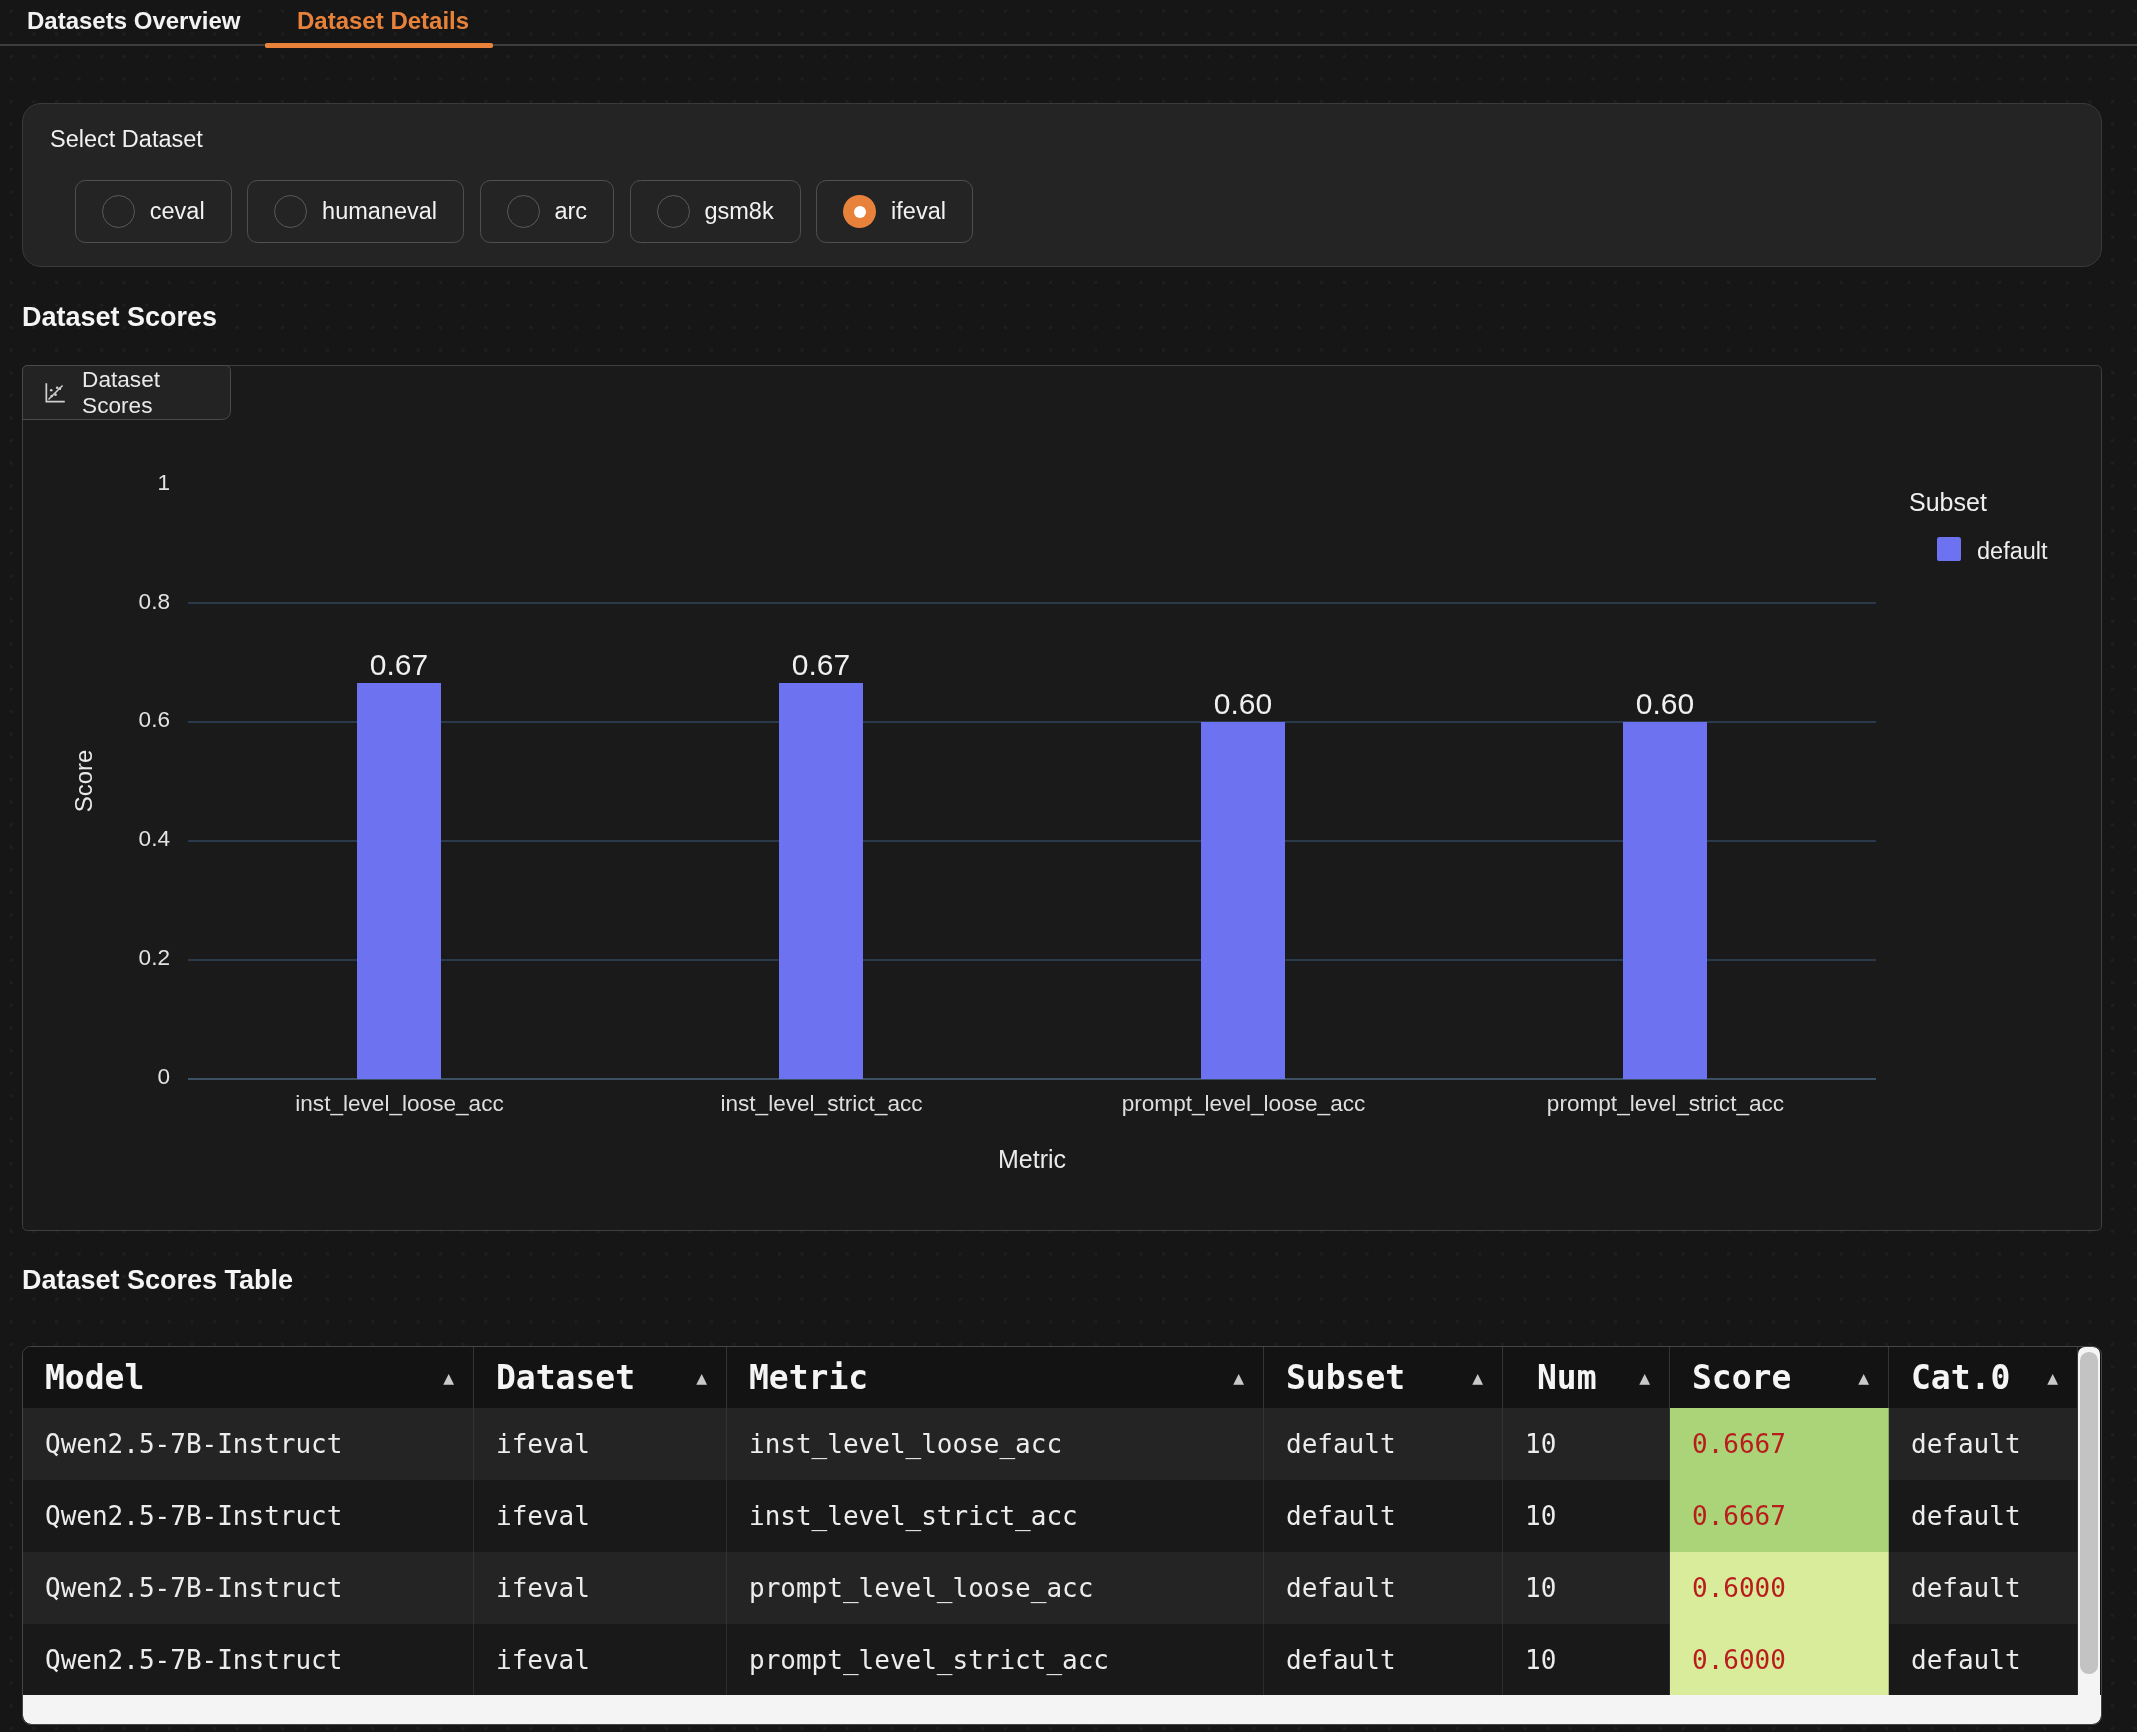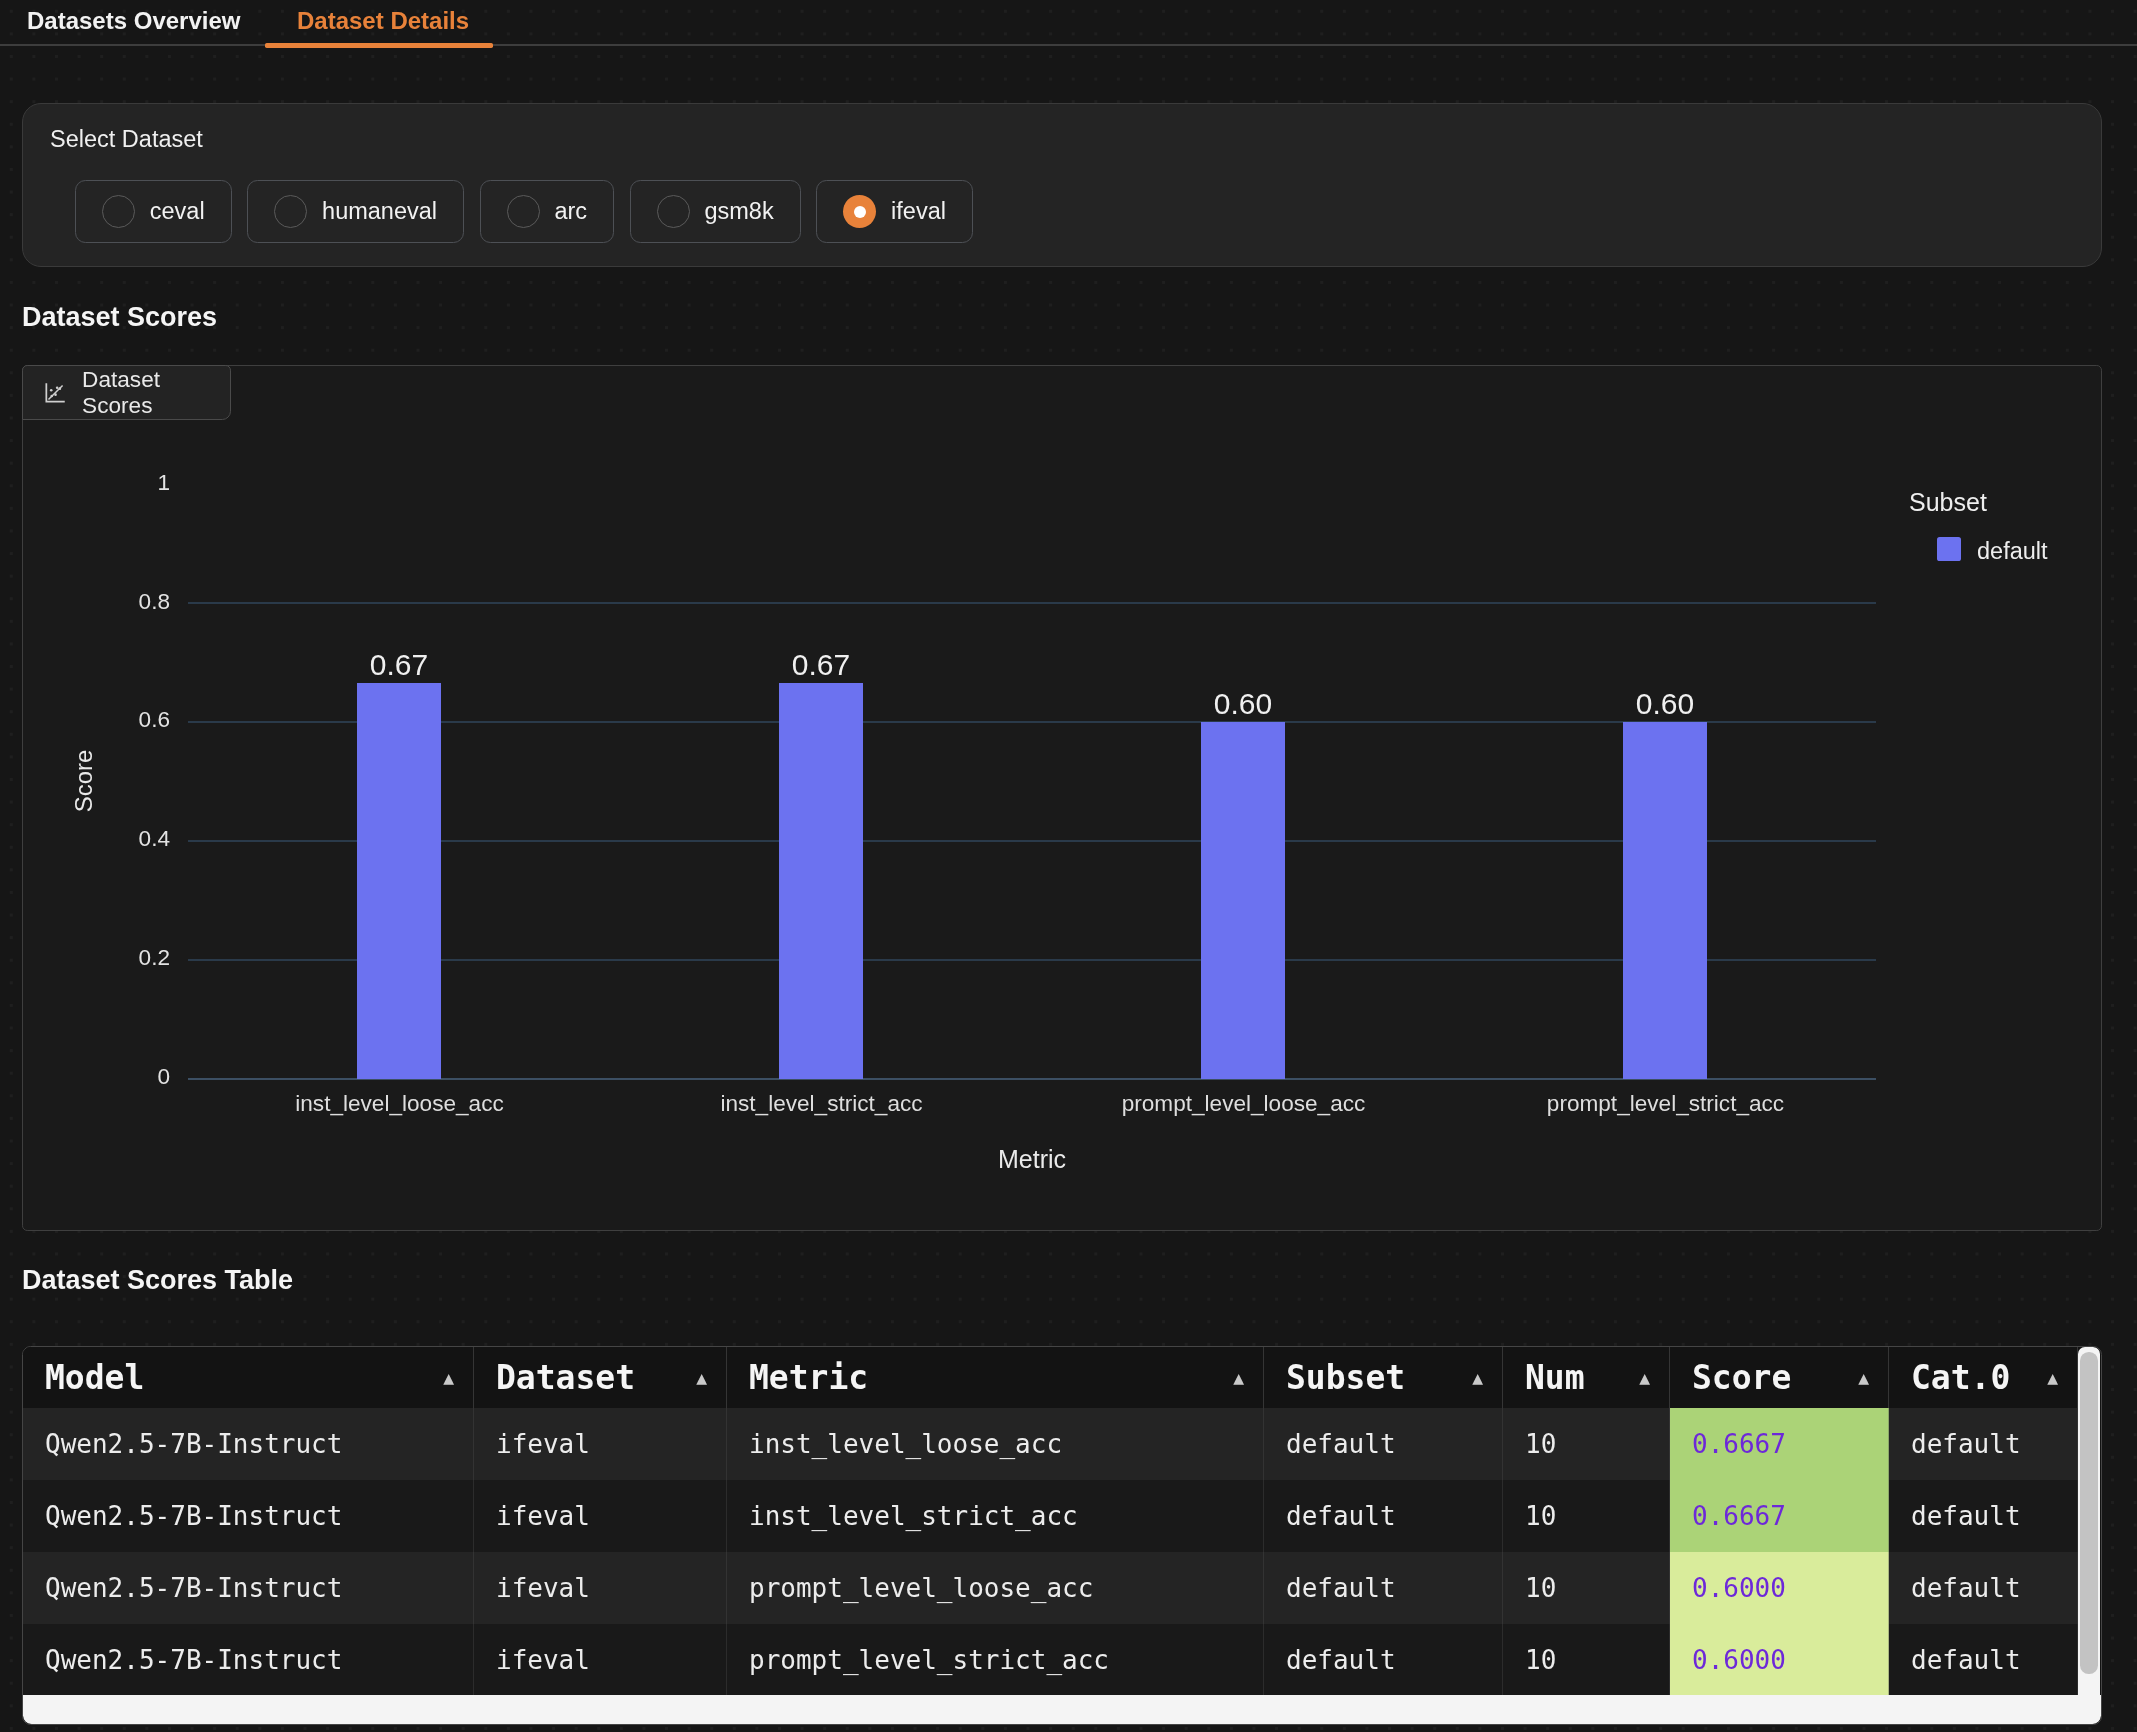--- a/index.html
+++ b/index.html
@@ -75,21 +75,21 @@
   }
   .th-label { font-size:33px; font-weight:700; color:#f5f5f5; }
   .sort-icon { position:absolute; right:19px; font-size:18px; color:#c9c9c9; }
   .tr { position:absolute; left:0; height:72px; display:flex; }
   .tr.odd  { background:#242424; }
   .tr.even { background:#191919; }
   .td {
     height:72px; display:flex; align-items:center; padding-left:22px;
     border-right:0.9px solid rgba(80,80,80,0.35); font-size:26px; color:#ececec; overflow:hidden;
   }
-  .td.score { color:#6d28d9; }
+  .td.score { color:#b91c1c; }
   
   .vscroll-track { position:absolute; right:0.9px; top:0; width:22.6px; height:350px; background:#f4f4f4; border-radius:7px 7px 0 0; }
   .vscroll-thumb { position:absolute; left:2.6px; top:5.2px; width:17.4px; height:322px; background:#c3c3c3; border-radius:8.7px; cursor:pointer; }
   .hscroll-track { position:absolute; left:0; bottom:0; width:100%; height:29px; background:#f4f4f4; border-radius:0 0 8.7px 8.7px; cursor:pointer; }
 </style>
 </head>
 <body>
 
 <div id="app">
 
@@ -191,21 +191,21 @@
         </div>
         <div class="th" style="width: 537px;">
           <div class="th-label" style="position: static;">Metric</div>
           <div class="sort-icon">▲</div>
         </div>
         <div class="th" style="width: 239px;">
           <div class="th-label" style="position: static;">Subset</div>
           <div class="sort-icon">▲</div>
         </div>
         <div class="th" style="width: 167px;">
-          <div class="th-label" style="position: static;">Num</div>
+          <div class="th-label" style="position: static; margin-left: 12px;">Num</div>
           <div class="sort-icon">▲</div>
         </div>
         <div class="th" style="width: 219px;">
           <div class="th-label" style="position: static;">Score</div>
           <div class="sort-icon">▲</div>
         </div>
         <div class="th" style="width: 189px;">
           <div class="th-label" style="position: static;">Cat.0</div>
           <div class="sort-icon">▲</div>
         </div>

